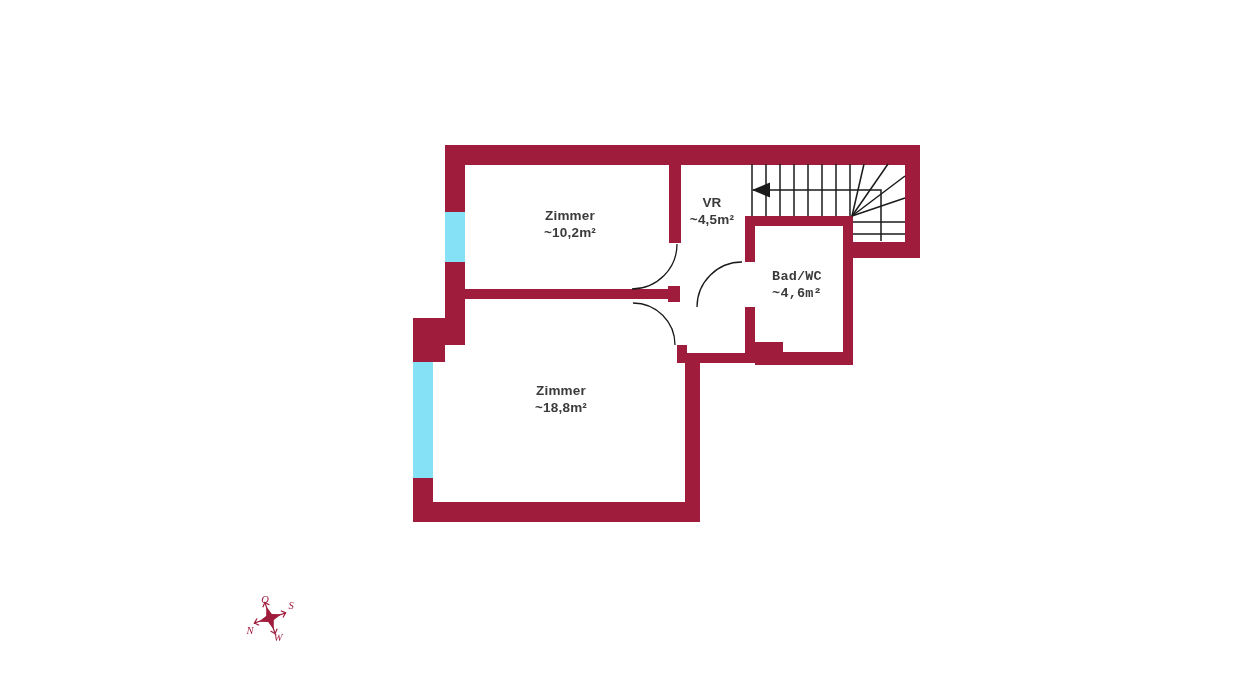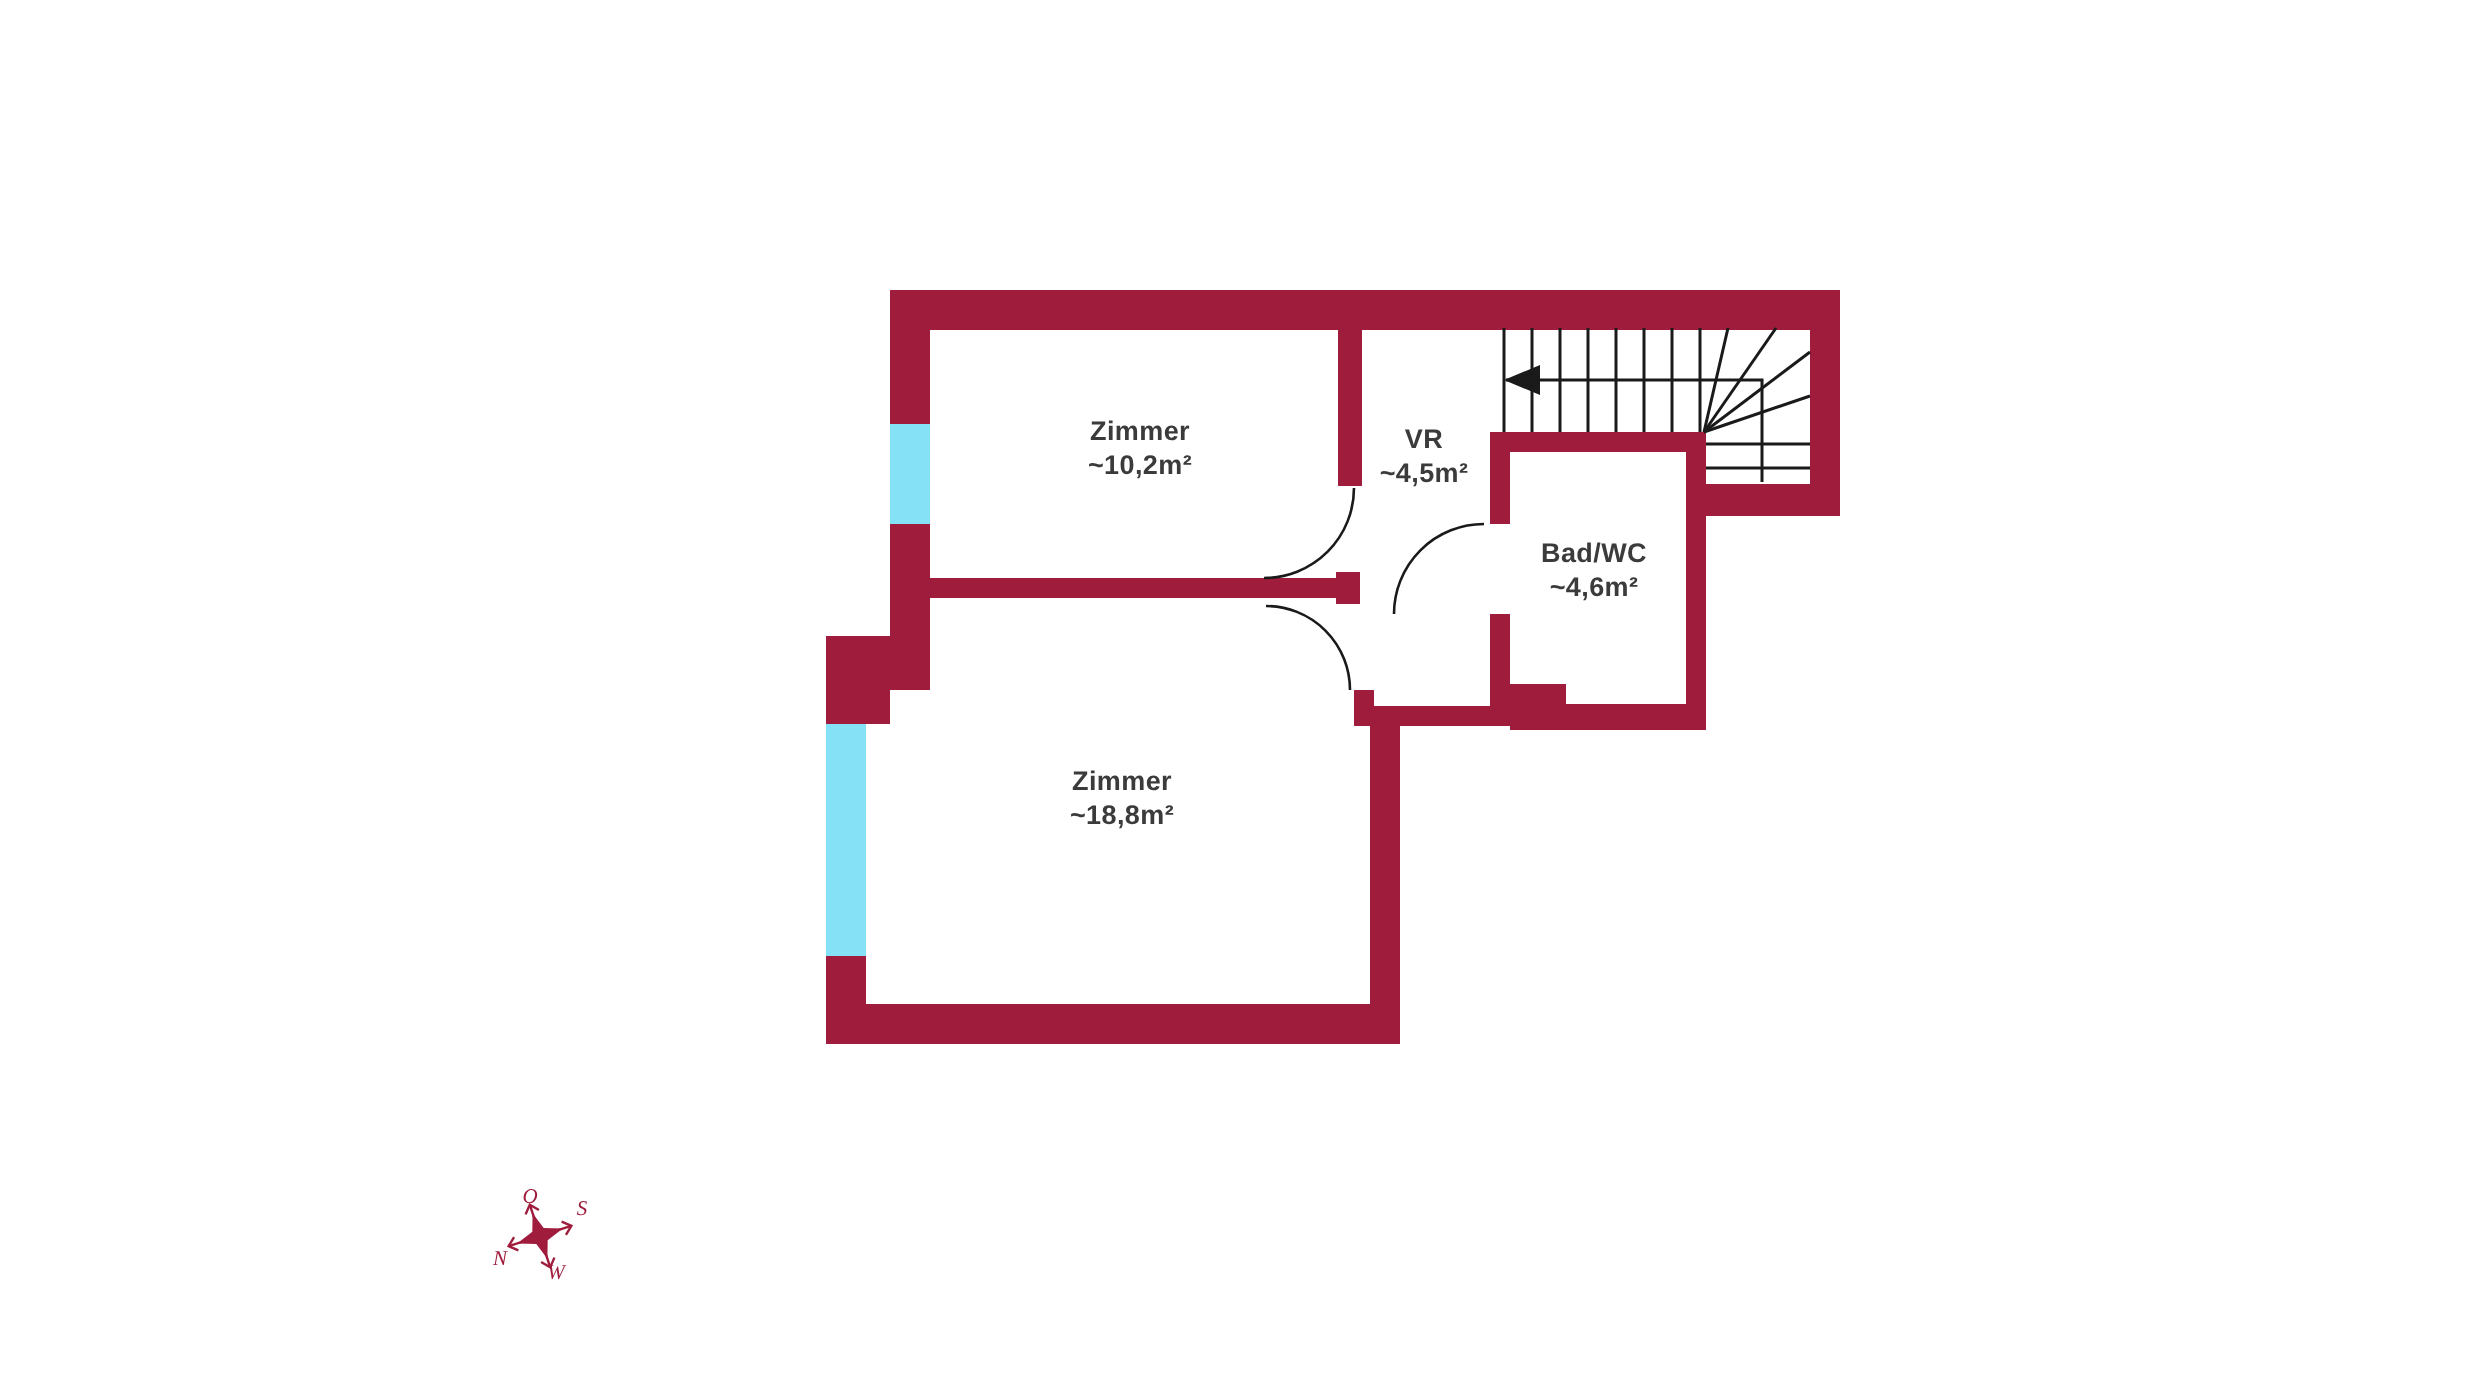--- a/index.html
+++ b/index.html
@@ -129,26 +129,26 @@
         <text class="compass-letter" x="8" y="19" text-anchor="middle" dominant-baseline="central">W</text>
       </g>
     </g>
   </svg>
 
   <div class="room-label" style="left:570px; top:224px;">
     <div>Zimmer</div>
     <div>~10,2m²</div>
   </div>
 
-  <div class="room-label" style="left:712px; top:228px;">
+  <div class="room-label" style="left:712px; top:211px;">
     <div>VR</div>
     <div>~4,5m²</div>
   </div>
 
-  <div class="room-label" style="left:797px; top:285px;">
+  <div class="room-label" style="left:797px; top:285px;font-family:Liberation Mono, monospace;">
     <div>Bad/WC</div>
     <div>~4,6m²</div>
   </div>
 
   <div class="room-label" style="left:561px; top:399px;">
     <div>Zimmer</div>
     <div>~18,8m²</div>
   </div>
 
 </div>

